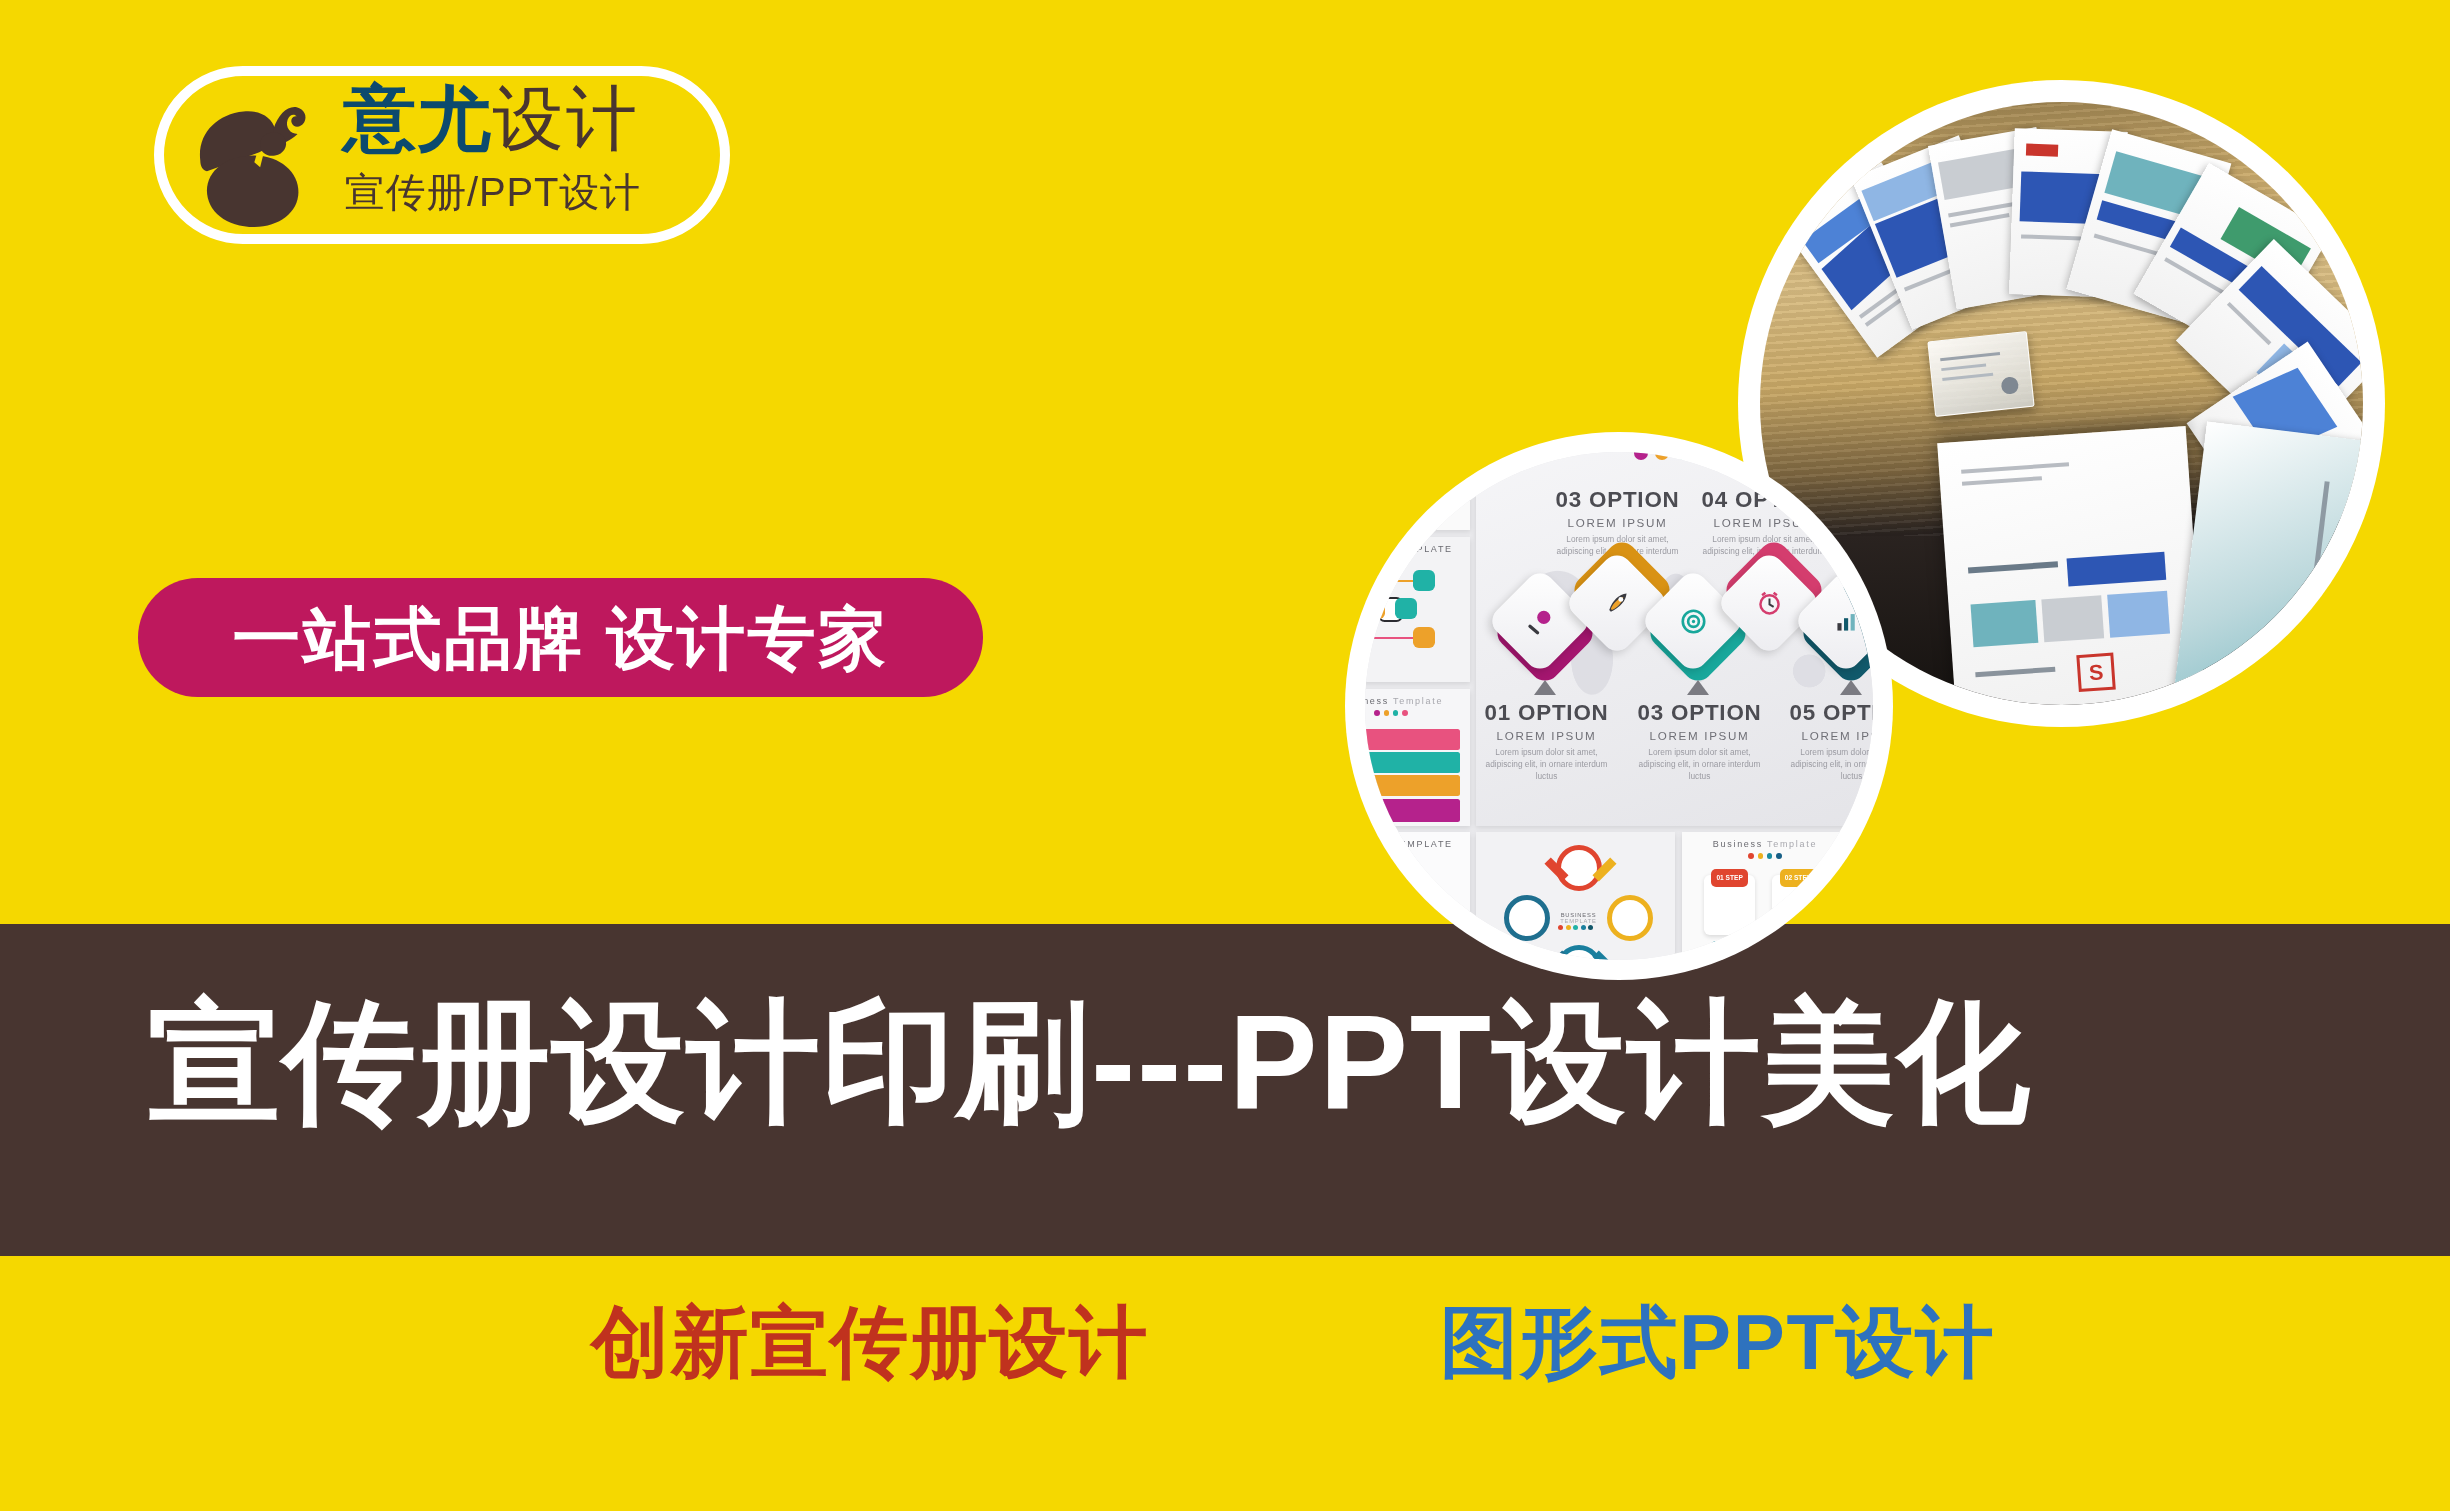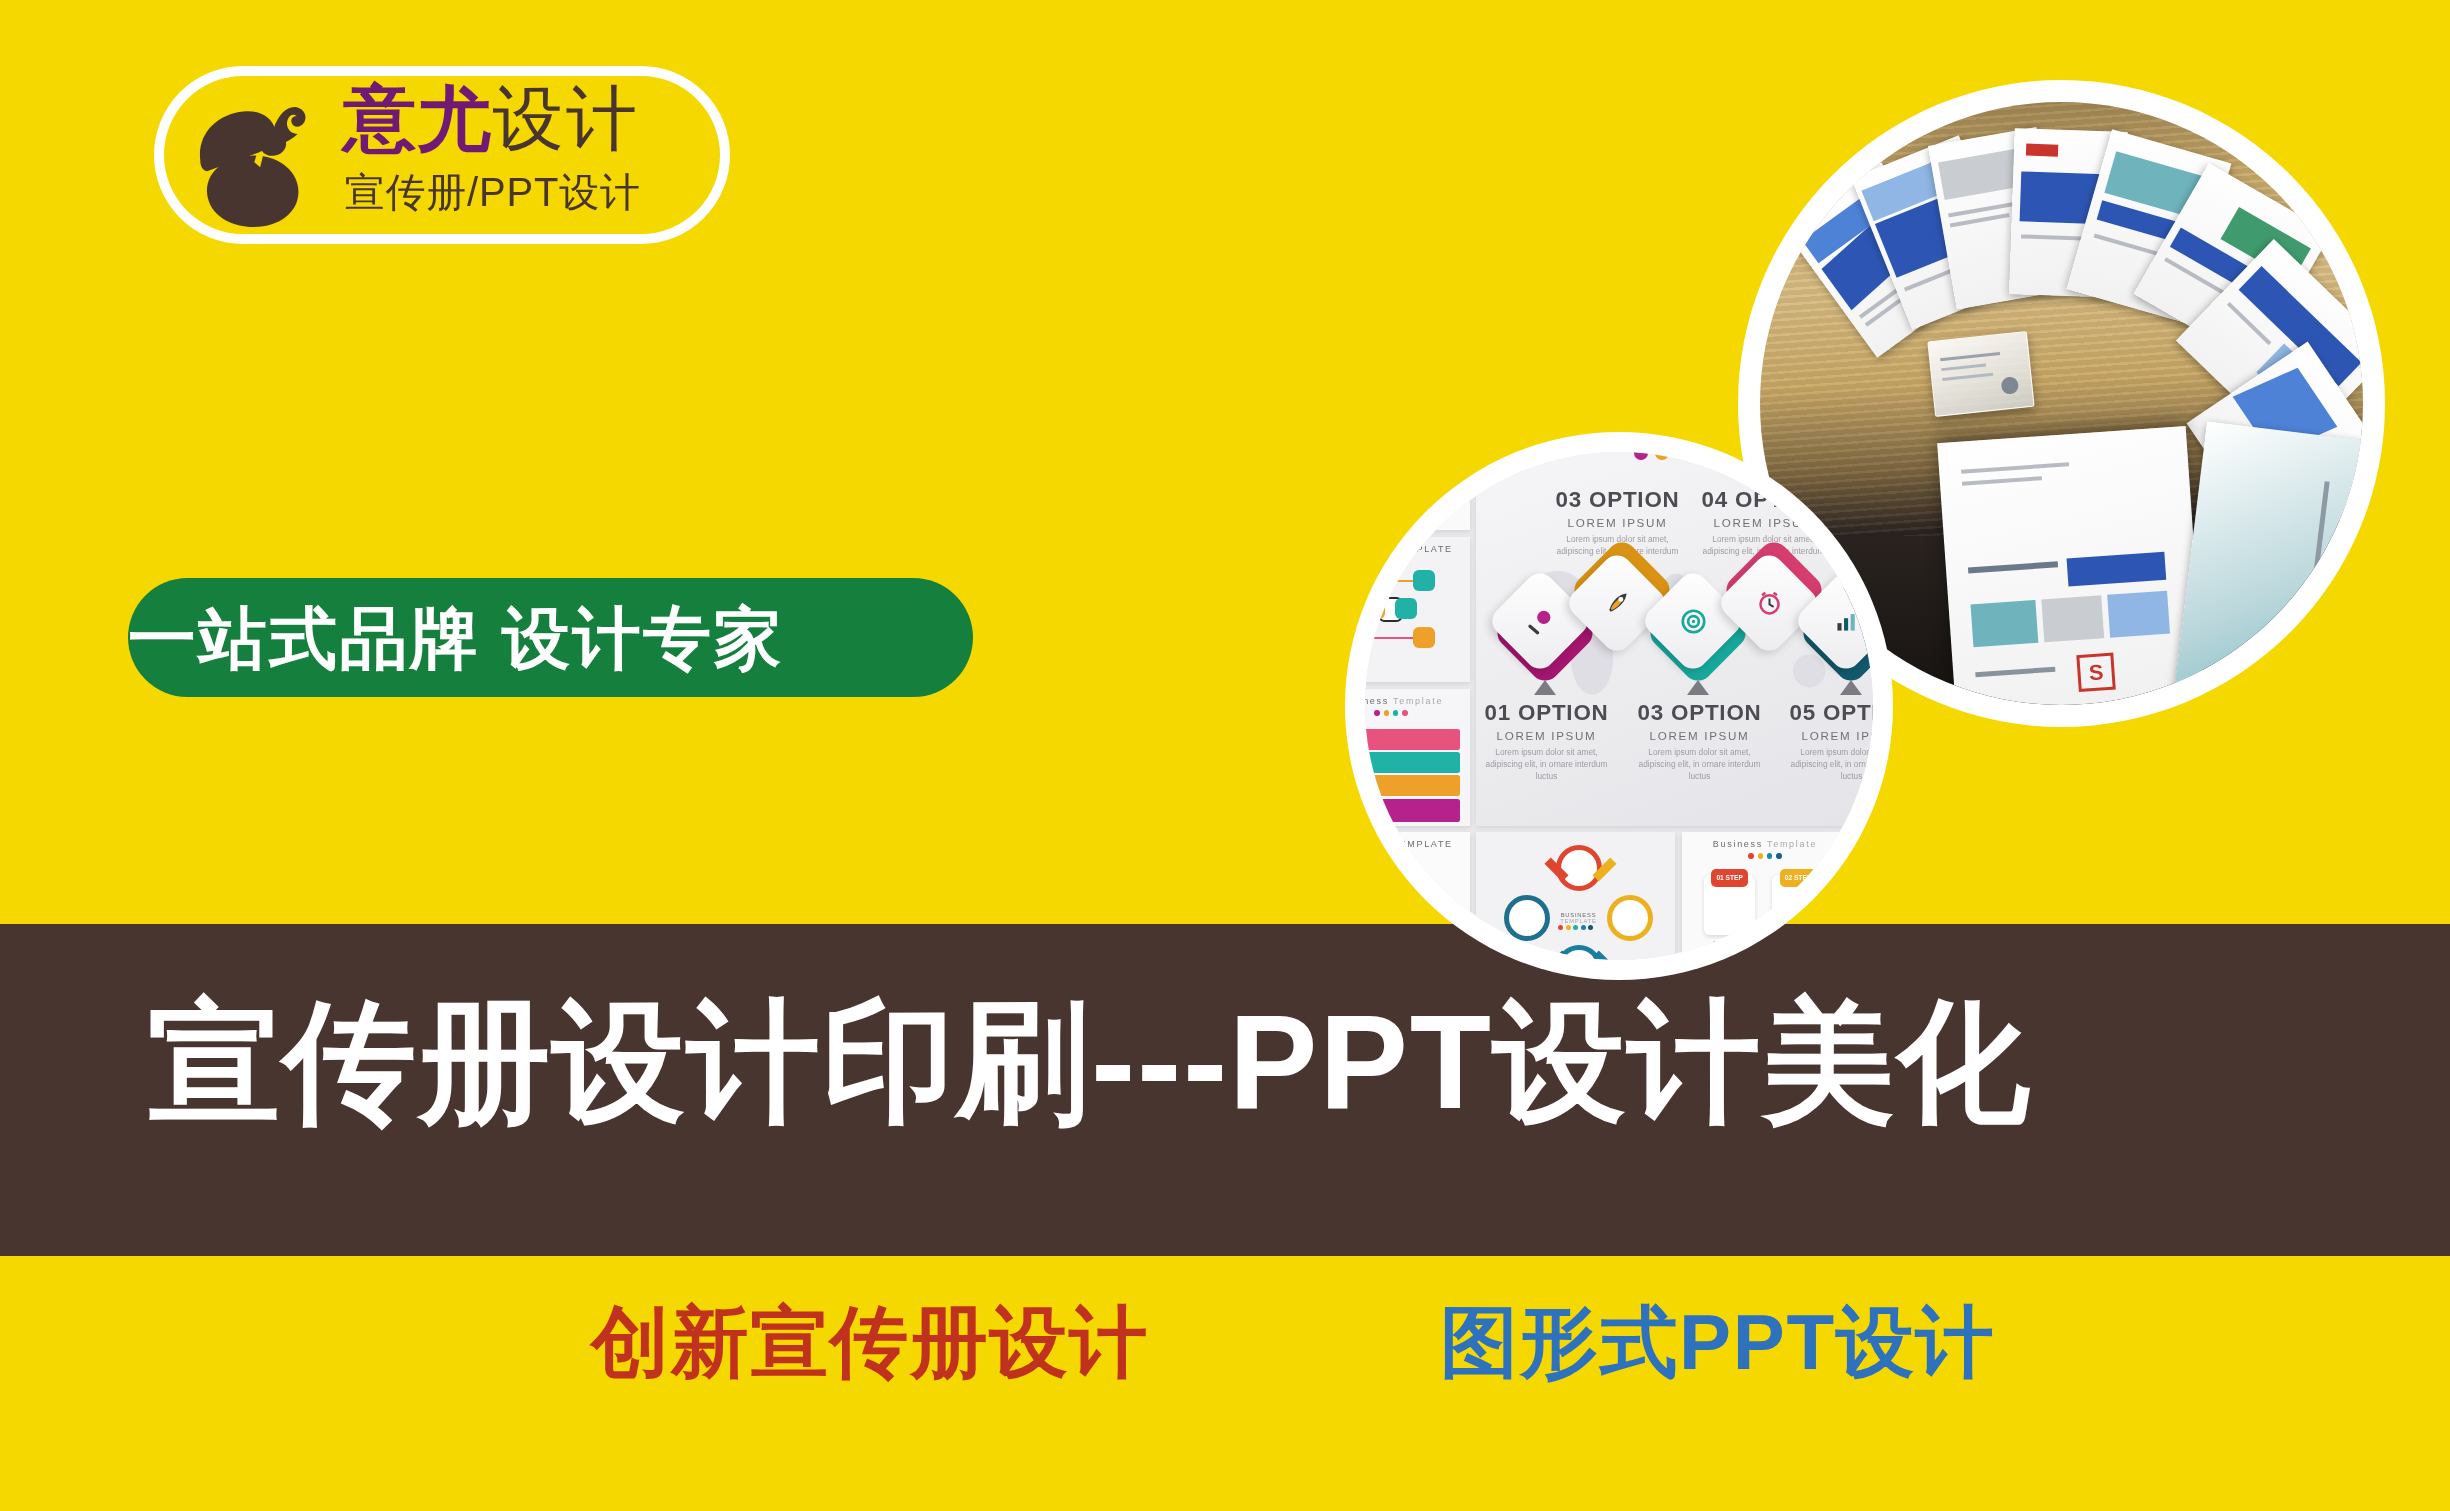--- a/index.html
+++ b/index.html
@@ -45,21 +45,21 @@
   #logo-name {
     position: absolute;
     left: 0;
     top: 3.3px;
     white-space: nowrap;
     line-height: 1;
   }
   #logo-name .bold {
     font-size: 73px;
     font-weight: 900;
-    color: #701a75;
+    color: #0c4a6e;
     letter-spacing: 1.7px;
   }
   #logo-name .thin {
     font-size: 71px;
     font-weight: 300;
     color: #483530;
     letter-spacing: 2.5px;
   }
   #logo-sub {
     position: absolute;
@@ -82,29 +82,29 @@
     font-weight: 900;
     color: #483530;
     letter-spacing: 8.3px;
     line-height: 1;
     white-space: nowrap;
   }
 
   
   #subtitle-pill {
     position: absolute;
-    left: 128px;
+    left: 138px;
     top: 578px;
     width: 845px;
     height: 119px;
-    background: #15803d;
+    background: #be185d;
     border-radius: 60px;
     display: flex;
     align-items: center;
-    justify-content: flex-start;
+    justify-content: center;
   }
   #subtitle-text {
     font-size: 68px;
     font-weight: 900;
     color: #ffffff;
     letter-spacing: 2.5px;
     white-space: nowrap;
     line-height: 1;
   }
 

